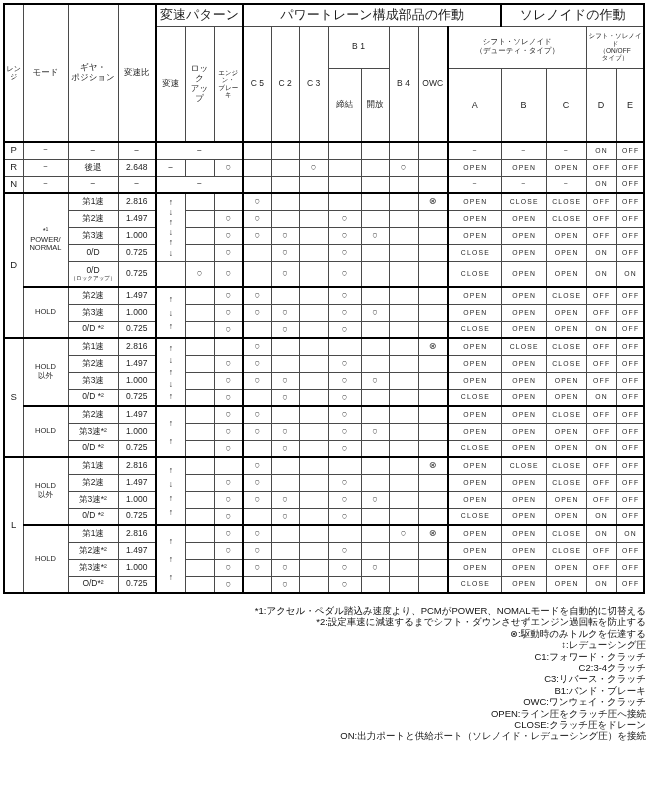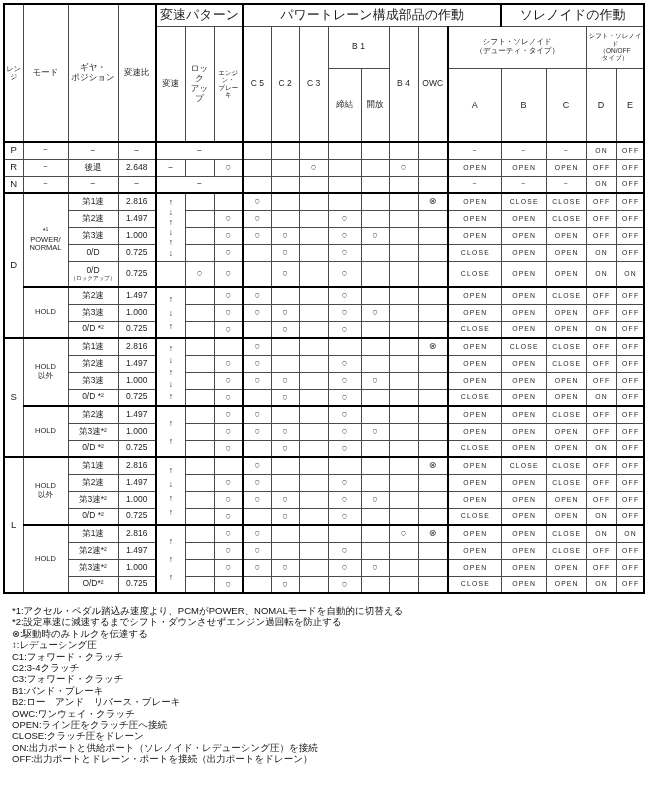--- a/index.html
+++ b/index.html
@@ -21,21 +21,21 @@
   .range-cell{font-size:9.5px;}
   .mode-cell{font-size:7.5px;white-space:pre-line;}
   .gear-cell{font-size:8.5px;}
   .gear-sub{font-size:5.5px;line-height:6px;margin-top:-1px;}
   .ratio-cell{font-size:8.5px;}
   .op{font-size:9.5px;color:#3f3f3f;}
   .sol{font-size:6.8px;letter-spacing:1.2px;text-indent:1.2px;color:#222;}
   .arrows-cell{vertical-align:middle;}
   .arrow-stack{display:flex;flex-direction:column;justify-content:space-evenly;align-items:center;width:100%;}
   .arrow{font-size:8.5px;line-height:8px;color:#222;}
-  #notes{margin:11px 0 0 12px;}
+  #notes{margin:11px 0 0 12px;text-align:right;}
   .note-line{font-size:9.5px;line-height:11.4px;color:#111;white-space:pre;}
 </style>
 </head>
 <body>
 
 <div class="page">
   <table>
     <colgroup>
       <col style="width:19px">
         <col style="width:45px">
@@ -633,22 +633,20 @@
         </tr>
       </tbody>
   </table>
   <div id="notes">
       <div class="note-line">*1:アクセル・ペダル踏込み速度より、PCMがPOWER、NOMALモードを自動的に切替える</div>
       <div class="note-line">*2:設定車速に減速するまでシフト・ダウンさせずエンジン過回転を防止する</div>
       <div class="note-line">⊗:駆動時のみトルクを伝達する</div>
       <div class="note-line">↕:レデューシング圧</div>
       <div class="note-line">C1:フォワード・クラッチ</div>
       <div class="note-line">C2:3-4クラッチ</div>
-      <div class="note-line">C3:フォワード・クラッチ</div>
+      <div class="note-line">C3:リバース・クラッチ</div>
       <div class="note-line">B1:バンド・ブレーキ</div>
-      <div class="note-line">B2:ロー　アンド　リバース・ブレーキ</div>
       <div class="note-line">OWC:ワンウェイ・クラッチ</div>
       <div class="note-line">OPEN:ライン圧をクラッチ圧へ接続</div>
       <div class="note-line">CLOSE:クラッチ圧をドレーン</div>
       <div class="note-line">ON:出力ポートと供給ポート（ソレノイド・レデューシング圧）を接続</div>
-      <div class="note-line">OFF:出力ポートとドレーン・ポートを接続（出力ポートをドレーン）</div>
     </div>
 </div>
 
 </body></html>

